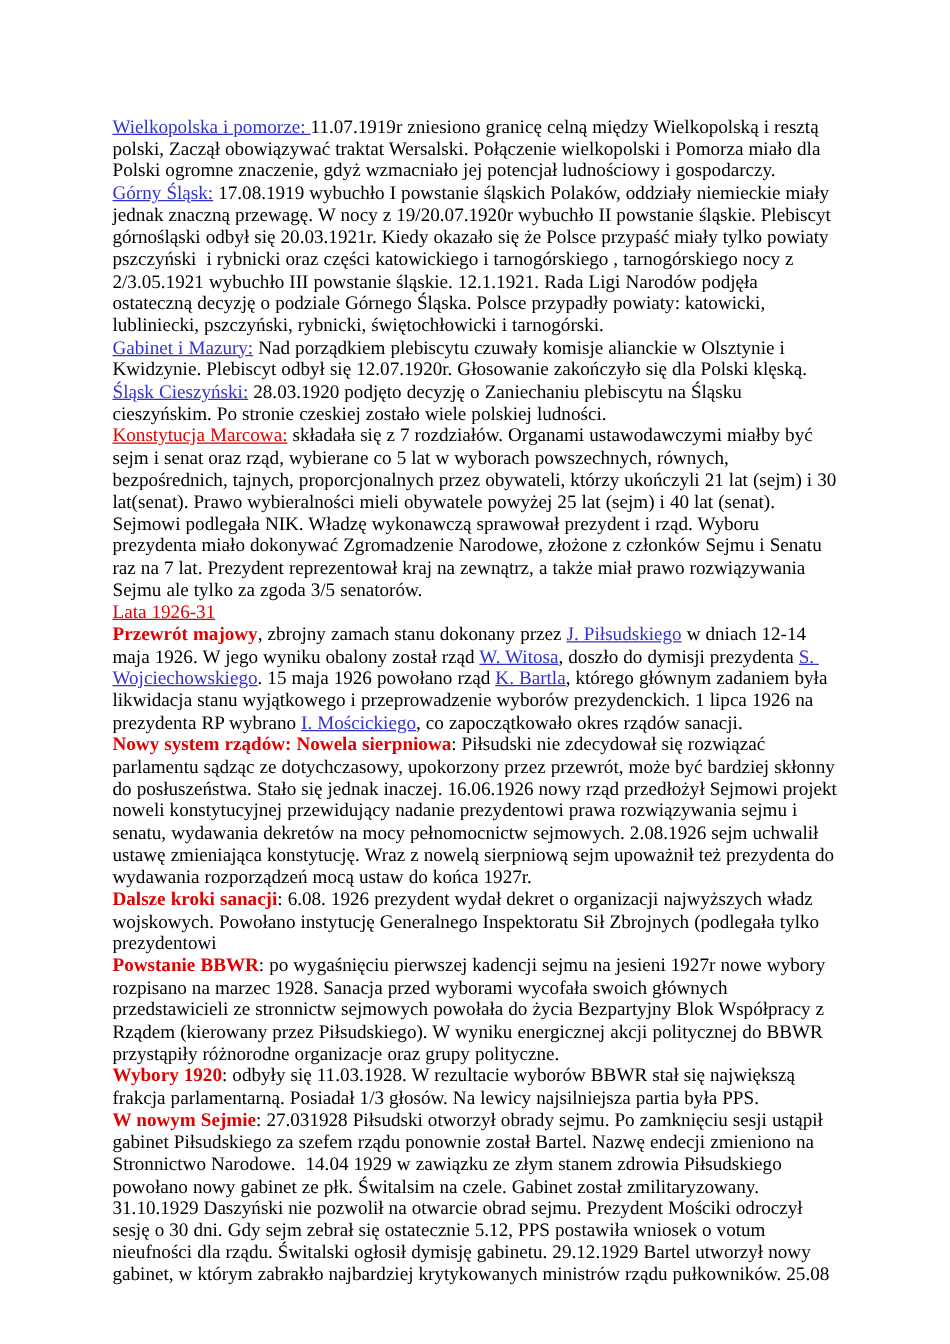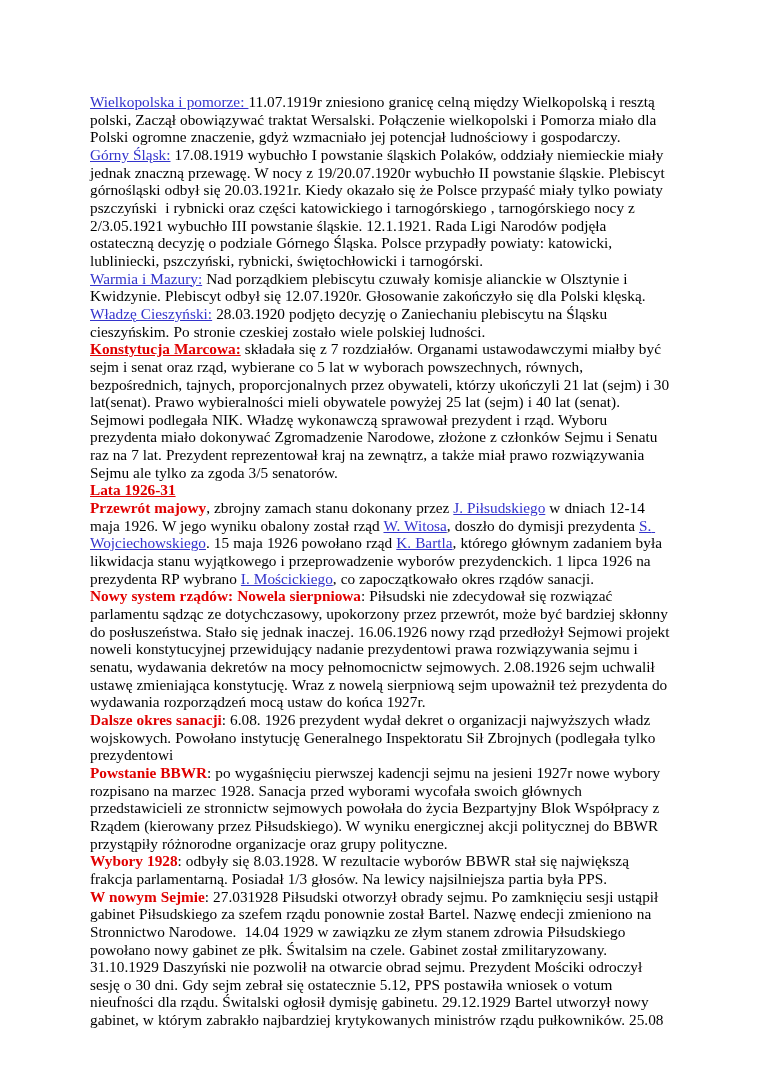--- a/index.html
+++ b/index.html
@@ -39,35 +39,35 @@
     text-decoration: underline;
     cursor: pointer;
   }
   .seg-red {
     color: var(--heading-color, #e00000);
     font-weight: bold;
     margin-top: 18px;
   }
   .seg-red-u {
     color: var(--heading-color, #e00000);
-    font-weight: bold;
+    font-weight: normal;
     text-decoration: underline;
   }
 </style>
 </head>
 <body>
 
 <div class="page" style="background: rgb(255, 255, 255);">
   <div class="content" id="doc-content">
       <p class="para"><span class="seg-link">Wielkopolska i pomorze: </span><span class="seg-plain">11.07.1919r zniesiono granicę celną między Wielkopolską i resztą polski, Zaczął obowiązywać traktat Wersalski. Połączenie wielkopolski i Pomorza miało dla Polski ogromne znaczenie, gdyż wzmacniało jej potencjał ludnościowy i gospodarczy.</span></p>
       <p class="para"><span class="seg-link">Górny Śląsk:</span><span class="seg-plain"> 17.08.1919 wybuchło I powstanie śląskich Polaków, oddziały niemieckie miały jednak znaczną przewagę. W nocy z 19/20.07.1920r wybuchło II powstanie śląskie. Plebiscyt górnośląski odbył się 20.03.1921r. Kiedy okazało się że Polsce przypaść miały tylko powiaty pszczyński  i rybnicki oraz części katowickiego i tarnogórskiego , tarnogórskiego nocy z 2/3.05.1921 wybuchło III powstanie śląskie. 12.1.1921. Rada Ligi Narodów podjęła ostateczną decyzję o podziale Górnego Śląska. Polsce przypadły powiaty: katowicki, lubliniecki, pszczyński, rybnicki, świętochłowicki i tarnogórski.</span></p>
-      <p class="para"><span class="seg-link">Warmia i Mazury:</span><span class="seg-plain"> Nad porządkiem plebiscytu czuwały komisje alianckie w Olsztynie i Kwidzynie. Plebiscyt odbył się 12.07.1920r. Głosowanie zakończyło się dla Polski klęską.</span></p>
-      <p class="para"><span class="seg-link">Władzę Cieszyński:</span><span class="seg-plain"> 28.03.1920 podjęto decyzję o Zaniechaniu plebiscytu na Śląsku cieszyńskim. Po stronie czeskiej zostało wiele polskiej ludności.</span></p>
+      <p class="para"><span class="seg-link">Gabinet i Mazury:</span><span class="seg-plain"> Nad porządkiem plebiscytu czuwały komisje alianckie w Olsztynie i Kwidzynie. Plebiscyt odbył się 12.07.1920r. Głosowanie zakończyło się dla Polski klęską.</span></p>
+      <p class="para"><span class="seg-link">Śląsk Cieszyński:</span><span class="seg-plain"> 28.03.1920 podjęto decyzję o Zaniechaniu plebiscytu na Śląsku cieszyńskim. Po stronie czeskiej zostało wiele polskiej ludności.</span></p>
       <p class="para"><span class="seg-red-u">Konstytucja Marcowa:</span><span class="seg-plain"> składała się z 7 rozdziałów. Organami ustawodawczymi miałby być sejm i senat oraz rząd, wybierane co 5 lat w wyborach powszechnych, równych, bezpośrednich, tajnych, proporcjonalnych przez obywateli, którzy ukończyli 21 lat (sejm) i 30 lat(senat). Prawo wybieralności mieli obywatele powyżej 25 lat (sejm) i 40 lat (senat). Sejmowi podlegała NIK. Władzę wykonawczą sprawował prezydent i rząd. Wyboru prezydenta miało dokonywać Zgromadzenie Narodowe, złożone z członków Sejmu i Senatu raz na 7 lat. Prezydent reprezentował kraj na zewnątrz, a także miał prawo rozwiązywania Sejmu ale tylko za zgoda 3/5 senatorów.</span></p>
       <p class="para"><span class="seg-red-u">Lata 1926-31</span></p>
       <p class="para"><span class="seg-red">Przewrót majowy</span><span class="seg-plain">, zbrojny zamach stanu dokonany przez </span><span class="seg-link">J. Piłsudskiego</span><span class="seg-plain"> w dniach 12-14 maja 1926. W jego wyniku obalony został rząd </span><span class="seg-link">W. Witosa</span><span class="seg-plain">, doszło do dymisji prezydenta </span><span class="seg-link">S. Wojciechowskiego</span><span class="seg-plain">. 15 maja 1926 powołano rząd </span><span class="seg-link">K. Bartla</span><span class="seg-plain">, którego głównym zadaniem była likwidacja stanu wyjątkowego i przeprowadzenie wyborów prezydenckich. 1 lipca 1926 na prezydenta RP wybrano </span><span class="seg-link">I. Mościckiego</span><span class="seg-plain">, co zapoczątkowało okres rządów sanacji.</span></p>
       <p class="para"><span class="seg-red">Nowy system rządów: Nowela sierpniowa</span><span class="seg-plain">: Piłsudski nie zdecydował się rozwiązać parlamentu sądząc ze dotychczasowy, upokorzony przez przewrót, może być bardziej skłonny do posłuszeństwa. Stało się jednak inaczej. 16.06.1926 nowy rząd przedłożył Sejmowi projekt noweli konstytucyjnej przewidujący nadanie prezydentowi prawa rozwiązywania sejmu i senatu, wydawania dekretów na mocy pełnomocnictw sejmowych. 2.08.1926 sejm uchwalił ustawę zmieniająca konstytucję. Wraz z nowelą sierpniową sejm upoważnił też prezydenta do wydawania rozporządzeń mocą ustaw do końca 1927r.</span></p>
-      <p class="para"><span class="seg-red">Dalsze okres sanacji</span><span class="seg-plain">: 6.08. 1926 prezydent wydał dekret o organizacji najwyższych władz wojskowych. Powołano instytucję Generalnego Inspektoratu Sił Zbrojnych (podlegała tylko prezydentowi</span></p>
+      <p class="para"><span class="seg-red">Dalsze kroki sanacji</span><span class="seg-plain">: 6.08. 1926 prezydent wydał dekret o organizacji najwyższych władz wojskowych. Powołano instytucję Generalnego Inspektoratu Sił Zbrojnych (podlegała tylko prezydentowi</span></p>
       <p class="para"><span class="seg-red">Powstanie BBWR</span><span class="seg-plain">: po wygaśnięciu pierwszej kadencji sejmu na jesieni 1927r nowe wybory rozpisano na marzec 1928. Sanacja przed wyborami wycofała swoich głównych przedstawicieli ze stronnictw sejmowych powołała do życia Bezpartyjny Blok Współpracy z Rządem (kierowany przez Piłsudskiego). W wyniku energicznej akcji politycznej do BBWR przystąpiły różnorodne organizacje oraz grupy polityczne.</span></p>
-      <p class="para"><span class="seg-red">Wybory 1928</span><span class="seg-plain">: odbyły się 8.03.1928. W rezultacie wyborów BBWR stał się największą frakcja parlamentarną. Posiadał 1/3 głosów. Na lewicy najsilniejsza partia była PPS.</span></p>
+      <p class="para"><span class="seg-red">Wybory 1920</span><span class="seg-plain">: odbyły się 11.03.1928. W rezultacie wyborów BBWR stał się największą frakcja parlamentarną. Posiadał 1/3 głosów. Na lewicy najsilniejsza partia była PPS.</span></p>
       <p class="para"><span class="seg-red">W nowym Sejmie</span><span class="seg-plain">: 27.031928 Piłsudski otworzył obrady sejmu. Po zamknięciu sesji ustąpił gabinet Piłsudskiego za szefem rządu ponownie został Bartel. Nazwę endecji zmieniono na Stronnictwo Narodowe.  14.04 1929 w zawiązku ze złym stanem zdrowia Piłsudskiego powołano nowy gabinet ze płk. Świtalsim na czele. Gabinet został zmilitaryzowany. 31.10.1929 Daszyński nie pozwolił na otwarcie obrad sejmu. Prezydent Mościki odroczył sesję o 30 dni. Gdy sejm zebrał się ostatecznie 5.12, PPS postawiła wniosek o votum nieufności dla rządu. Świtalski ogłosił dymisję gabinetu. 29.12.1929 Bartel utworzył nowy gabinet, w którym zabrakło najbardziej krytykowanych ministrów rządu pułkowników. 25.08</span></p>
     </div>
 </div>
 
 </body></html>

